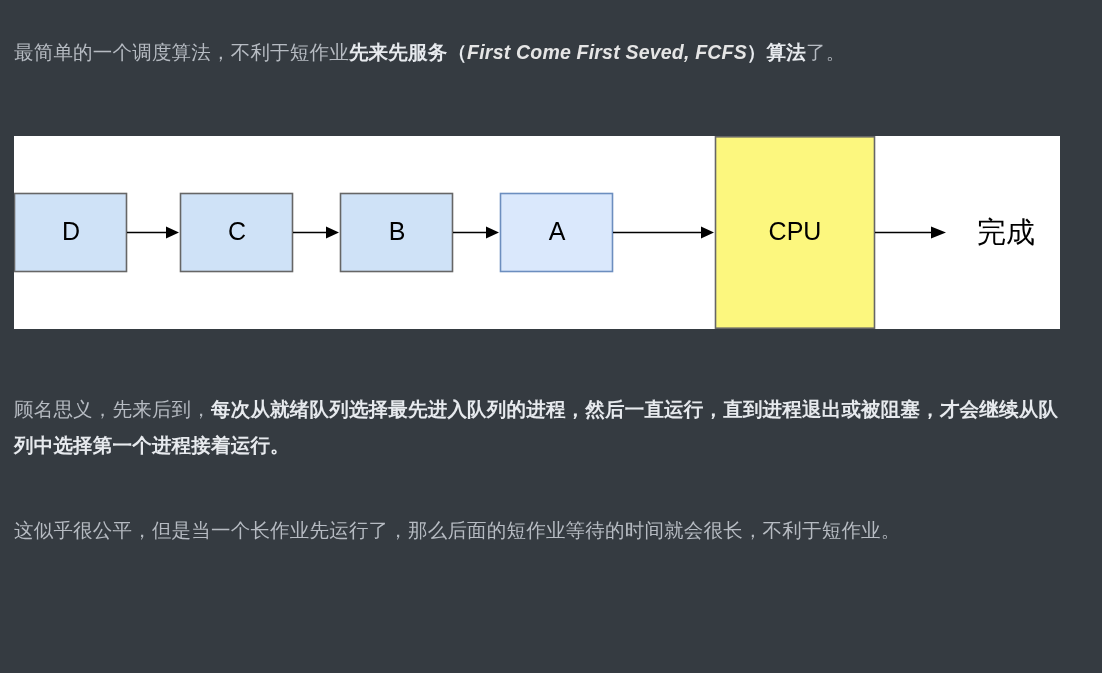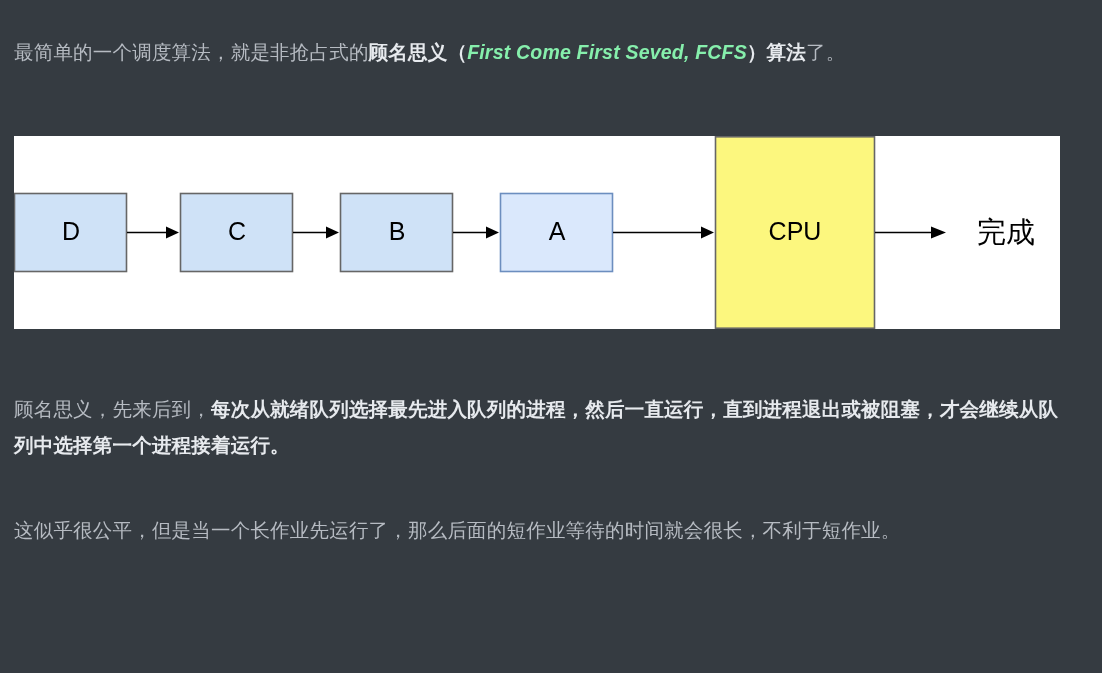--- a/index.html
+++ b/index.html
@@ -30,21 +30,21 @@
     font-size: 19.5px;
     line-height: 36px;
     letter-spacing: 0.2px;
     white-space: normal;
   }
   .para b {
     color: #e7eaee;
     font-weight: bold;
   }
   .para i {
-    color: #86efac;
+    color: #e5e5e5;
     font-weight: bold;
   }
 
   #para-intro   { top: 14px; }
   #para-meaning { top: 371px; }
   #para-fair    { top: 492px; }
   #para-fcfs    { top: 613px; }
 
   
   .diagram {
@@ -70,21 +70,21 @@
     fill: #000000;
     text-anchor: middle;
     dominant-baseline: middle;
   }
 </style>
 </head>
 <body>
 
 <div class="page">
 
-  <p class="para" id="para-intro"><span>最简单的一个调度算法，就是非抢占式的</span><b>顾名思义</b><b>（</b><i>First Come First Seved, FCFS</i><b>）</b><b>算法</b><span>了。</span></p>
+  <p class="para" id="para-intro"><span>最简单的一个调度算法，不利于短作业</span><b>先来先服务</b><b>（</b><i>First Come First Seved, FCFS</i><b>）</b><b>算法</b><span>了。</span></p>
 
   <div class="diagram">
     <svg width="1046" height="193" viewBox="0 0 1046 193" xmlns="http://www.w3.org/2000/svg">
 
       <g>
         <rect x="0.5" y="57.5" width="112" height="78" fill="#cfe2f7" stroke="#666666" stroke-width="1.6"></rect>
         <text class="node-label" x="57" y="97">D</text>
       </g>
 
       <g>

